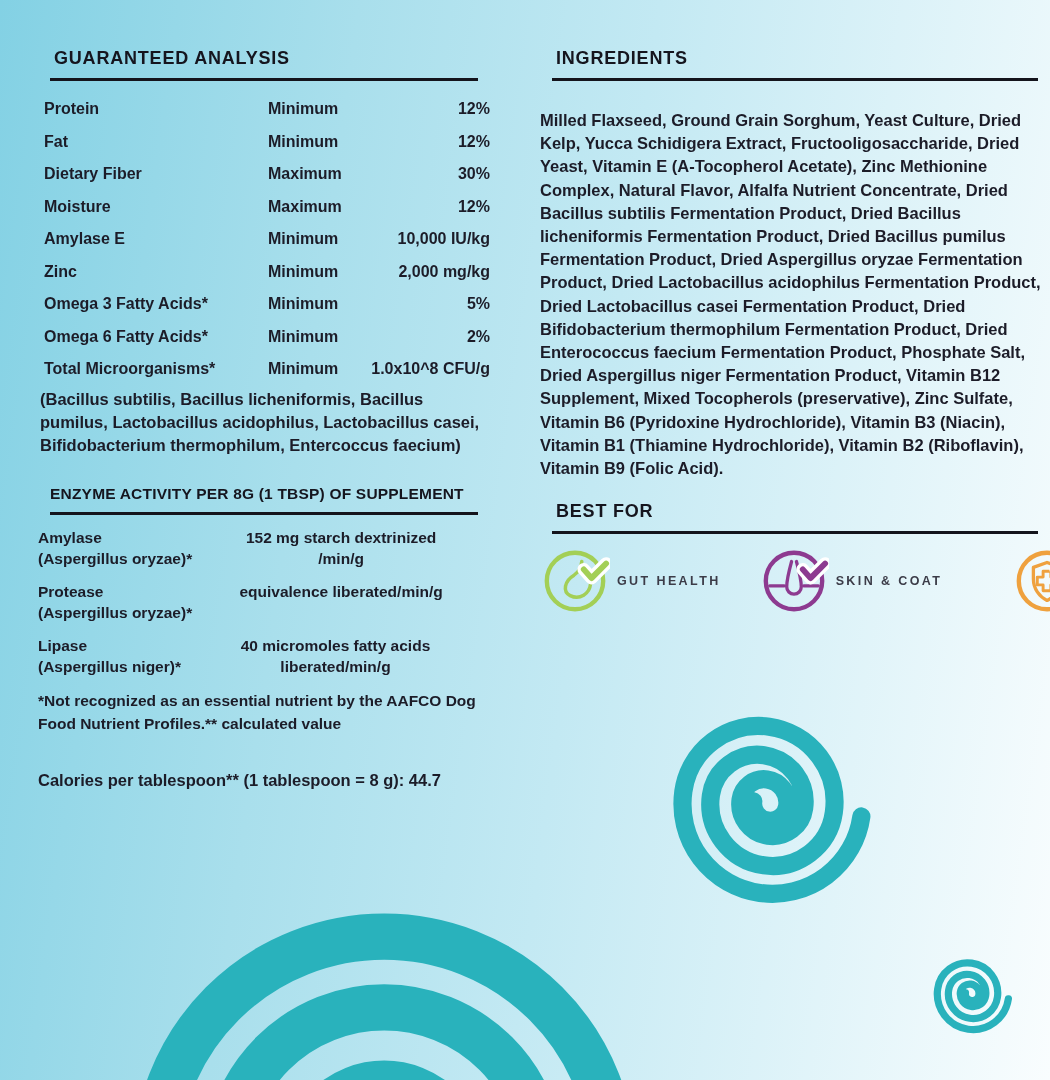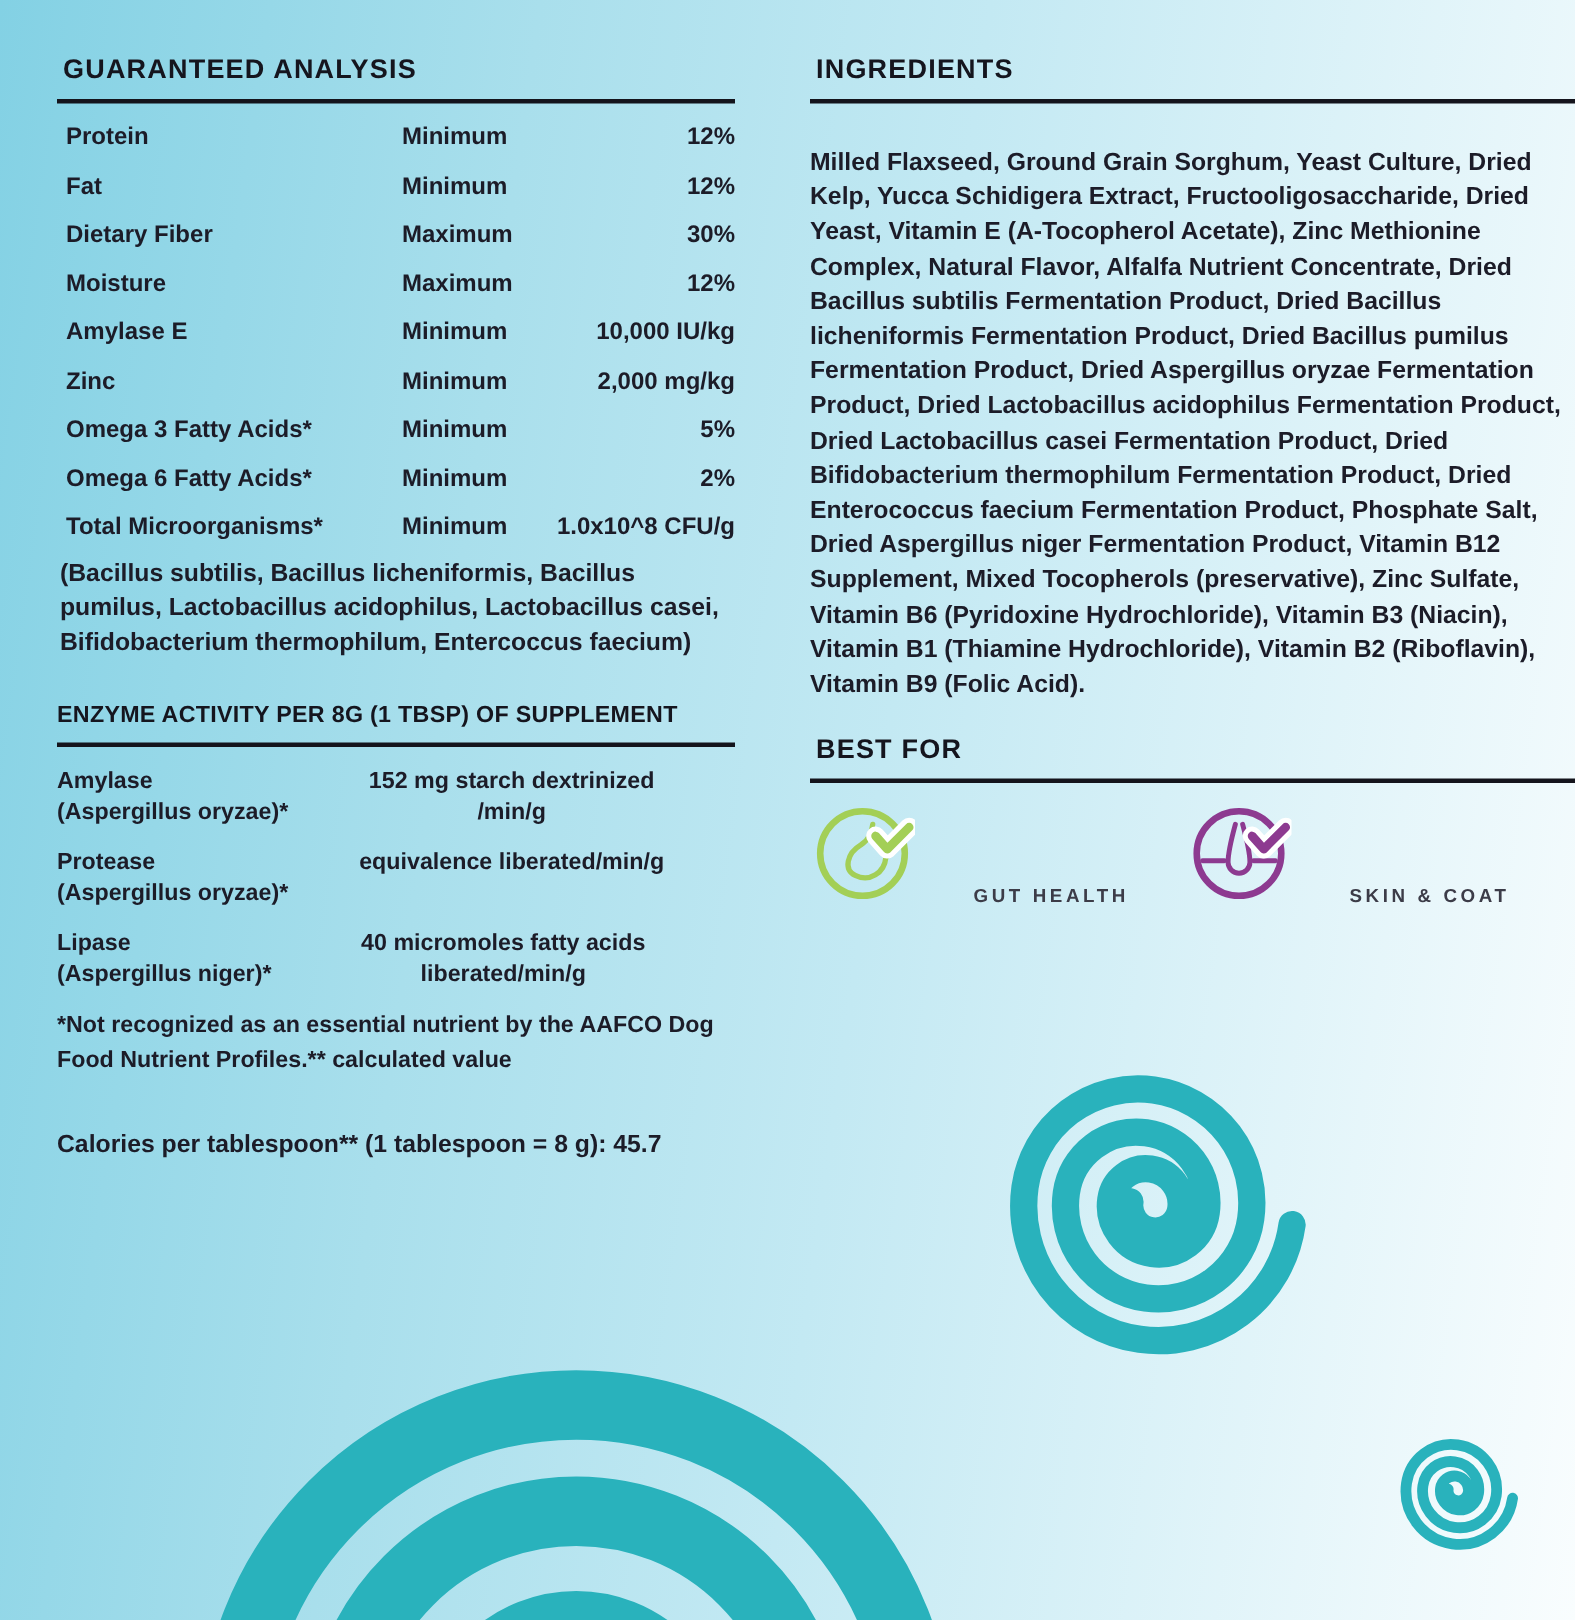--- a/index.html
+++ b/index.html
@@ -8,21 +8,21 @@
     background:linear-gradient(98deg,#83d1e4 0%,#a9dfec 30%,#c3e9f3 55%,#f9fdfe 100%);
     font-family:"Liberation Sans","DejaVu Sans",sans-serif;
     color:#1c1c28;
     -webkit-font-smoothing:antialiased;
   }
   .col{position:absolute;top:36px;}
   .col-left{left:38px;width:452px;}
   .col-right{left:540px;width:510px;}
   .sec-title{
     font-size:18px;font-weight:800;letter-spacing:.8px;color:#15151e;
-    padding:0 0 9px 4px;border-bottom:3px solid #14141c;margin:0;
+    padding:0 0 9px 4px;border-bottom:3px solid #14141c;margin:12px;
   }
   .sec-title.small{font-size:15.5px;white-space:nowrap;padding-left:0;letter-spacing:.2px;}
   
   .ga-rows{margin-top:7px;}
   .ga-row{display:grid;grid-template-columns:224px 95px 1fr;align-items:center;height:32.5px;padding-left:6px;}
   .ga-label{font-size:16px;font-weight:700;}
   .ga-qualifier{font-size:16px;font-weight:700;}
   .ga-value{font-size:16px;font-weight:700;text-align:right;}
   .note{margin-top:2px;font-size:16.5px;font-weight:600;line-height:23px;padding-left:2px;}
   
@@ -34,21 +34,21 @@
   .footnote{margin-top:5px;font-size:15.5px;font-weight:700;line-height:23px;}
   
   .calorie{margin-top:36px;}
   .calorie .sec-title{padding-left:2px;}
   .cal-text{margin-top:13px;font-size:16.5px;font-weight:600;}
   
   .ing-text{margin-top:28px;font-size:16.5px;font-weight:700;line-height:23.2px;width:502px;}
   
   .bestfor{margin-top:21px;}
   .badges{display:flex;align-items:center;margin-top:12px;}
-  .badge{display:flex;align-items:flex-end;gap:32px;}
+  .badge{display:flex;align-items:center;}
   .badge-icon{width:70px;height:70px;flex:0 0 auto;}
   .badge-label{font-size:12.5px;font-weight:600;letter-spacing:2.4px;color:#3c3c48;margin-left:7px;white-space:nowrap;}
   .badge+.badge{margin-left:38px;}
   .badge.immune{margin-left:70px;}
   
   .spiral{position:absolute;pointer-events:none;}
   .spiral svg{display:block;width:100%;height:100%;}
   .spiral-mid{left:659px;top:696px;width:214px;height:214px;transform:rotate(8deg);}
   .spiral-small{left:928px;top:951px;width:85px;height:85px;transform:rotate(8deg);}
   .spiral-large{left:128px;top:893px;width:545px;height:545px;transform:rotate(180deg);}
@@ -140,21 +140,21 @@
         <div class="enz-value">
           <div>40 micromoles fatty acids</div>
           <div>liberated/min/g</div>
         </div>
       </div>
     </div>
     <p class="footnote">*Not recognized as an essential nutrient by the AAFCO Dog Food Nutrient Profiles.** calculated value</p>
   </div>
 
   <div class="calorie">
-    <p class="cal-text">Calories per tablespoon** (1 tablespoon = 8 g): 45.7</p>
+    <p class="cal-text">Calories per tablespoon** (1 tablespoon = 8 g): 44.7</p>
   </div>
 
 </div>
 
 <div class="col col-right">
 
   <h2 class="sec-title">INGREDIENTS</h2>
   <p class="ing-text">Milled Flaxseed, Ground Grain Sorghum, Yeast Culture, Dried Kelp, Yucca Schidigera Extract, Fructooligosaccharide, Dried Yeast, Vitamin E (A-Tocopherol Acetate), Zinc Methionine Complex, Natural Flavor, Alfalfa Nutrient Concentrate, Dried Bacillus subtilis Fermentation Product, Dried Bacillus licheniformis Fermentation Product, Dried Bacillus pumilus Fermentation Product, Dried Aspergillus oryzae Fermentation Product, Dried Lactobacillus acidophilus Fermentation Product, Dried Lactobacillus casei Fermentation Product, Dried Bifidobacterium thermophilum Fermentation Product, Dried Enterococcus faecium Fermentation Product, Phosphate Salt, Dried Aspergillus niger Fermentation Product, Vitamin B12 Supplement, Mixed Tocopherols (preservative), Zinc Sulfate, Vitamin B6 (Pyridoxine Hydrochloride), Vitamin B3 (Niacin), Vitamin B1 (Thiamine Hydrochloride), Vitamin B2 (Riboflavin), Vitamin B9 (Folic Acid).</p>
 
   <div class="bestfor">

